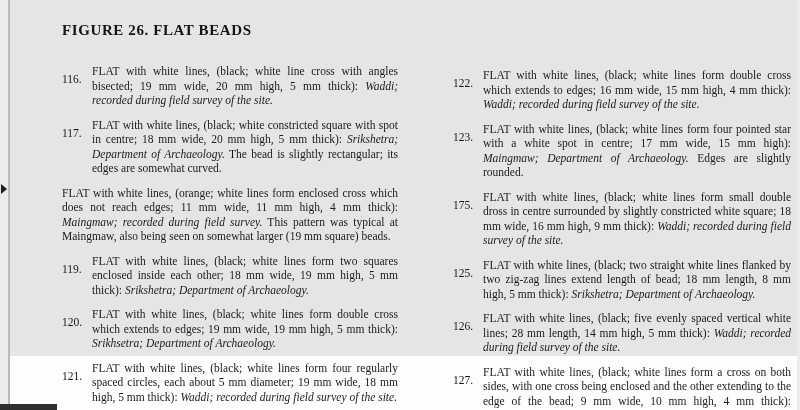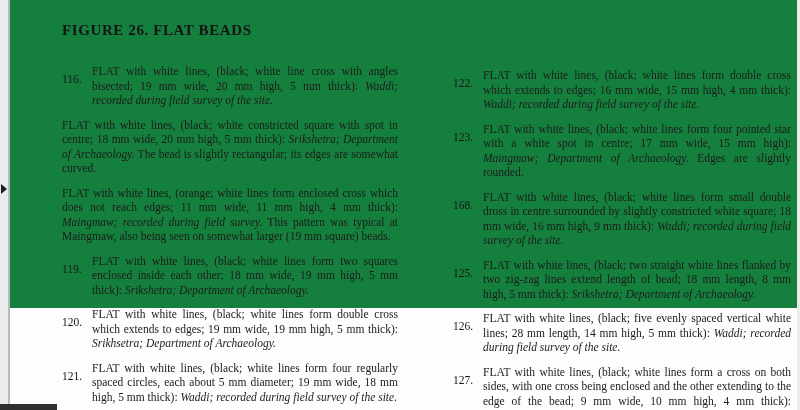--- a/index.html
+++ b/index.html
@@ -7,22 +7,22 @@
     padding: 0;
     width: 800px;
     height: 410px;
     overflow: hidden;
     background: #fdfdfd;
     font-family: "Liberation Serif", serif;
   }
   .viewport {
     position: relative;
     width: 800px;
-    height: 308px;
-    background: #15803d;
+    height: 356px;
+    background: #e5e5e5;
     color: #1b1b1b;
   }
   
   .edge-strip {
     position: absolute;
     left: 0; top: 0;
     width: 8px; height: 410px;
     background: #ebebeb;
     border-right: 2px solid #b9b9b9;
   }
@@ -91,20 +91,21 @@
   <div class="right-edge-line"></div>
 
   <div class="figure-title">FIGURE 26. FLAT BEADS</div>
 
   <div class="col col-left" id="col-left">
       <div class="entry">
         <span class="num">116.</span>
         <div class="body"><span>FLAT with white lines, (black; white line cross with angles bisected; 19 mm wide, 20 mm high, 5 mm thick): </span><i>Waddi; recorded during field survey of the site.</i></div>
       </div>
       <div class="entry">
+        <span class="num">117.</span>
         <div class="body"><span>FLAT with white lines, (black; white constricted square with spot in centre; 18 mm wide, 20 mm high, 5 mm thick): </span><i>Srikshetra; Department of Archaeology.</i><span> The bead is slightly rectangular; its edges are somewhat curved.</span></div>
       </div>
       <div class="entry">
         <div class="body"><span>FLAT with white lines, (orange; white lines form enclosed cross which does not reach edges; 11 mm wide, 11 mm high, 4 mm thick): </span><i>Maingmaw; recorded during field survey.</i><span> This pattern was typical at Maingmaw, also being seen on somewhat larger (19 mm square) beads.</span></div>
       </div>
       <div class="entry">
         <span class="num">119.</span>
         <div class="body"><span>FLAT with white lines, (black; white lines form two squares enclosed inside each other; 18 mm wide, 19 mm high, 5 mm thick): </span><i>Srikshetra; Department of Archaeology.</i></div>
       </div>
       <div class="entry">
@@ -119,21 +120,21 @@
   <div class="col col-right" id="col-right">
       <div class="entry">
         <span class="num">122.</span>
         <div class="body"><span>FLAT with white lines, (black; white lines form double cross which extends to edges; 16 mm wide, 15 mm high, 4 mm thick): </span><i>Waddi; recorded during field survey of the site.</i></div>
       </div>
       <div class="entry">
         <span class="num">123.</span>
         <div class="body"><span>FLAT with white lines, (black; white lines form four pointed star with a white spot in centre; 17 mm wide, 15 mm high): </span><i>Maingmaw; Department of Archaeology.</i><span> Edges are slightly rounded.</span></div>
       </div>
       <div class="entry">
-        <span class="num">168.</span>
+        <span class="num">175.</span>
         <div class="body"><span>FLAT with white lines, (black; white lines form small double dross in centre surrounded by slightly constricted white square; 18 mm wide, 16 mm high, 9 mm thick): </span><i>Waddi; recorded during field survey of the site.</i></div>
       </div>
       <div class="entry">
         <span class="num">125.</span>
         <div class="body"><span>FLAT with white lines, (black; two straight white lines flanked by two zig-zag lines extend length of bead; 18 mm length, 8 mm high, 5 mm thick): </span><i>Srikshetra; Department of Archaeology.</i></div>
       </div>
       <div class="entry">
         <span class="num">126.</span>
         <div class="body"><span>FLAT with white lines, (black; five evenly spaced vertical white lines; 28 mm length, 14 mm high, 5 mm thick): </span><i>Waddi; recorded during field survey of the site.</i></div>
       </div>

